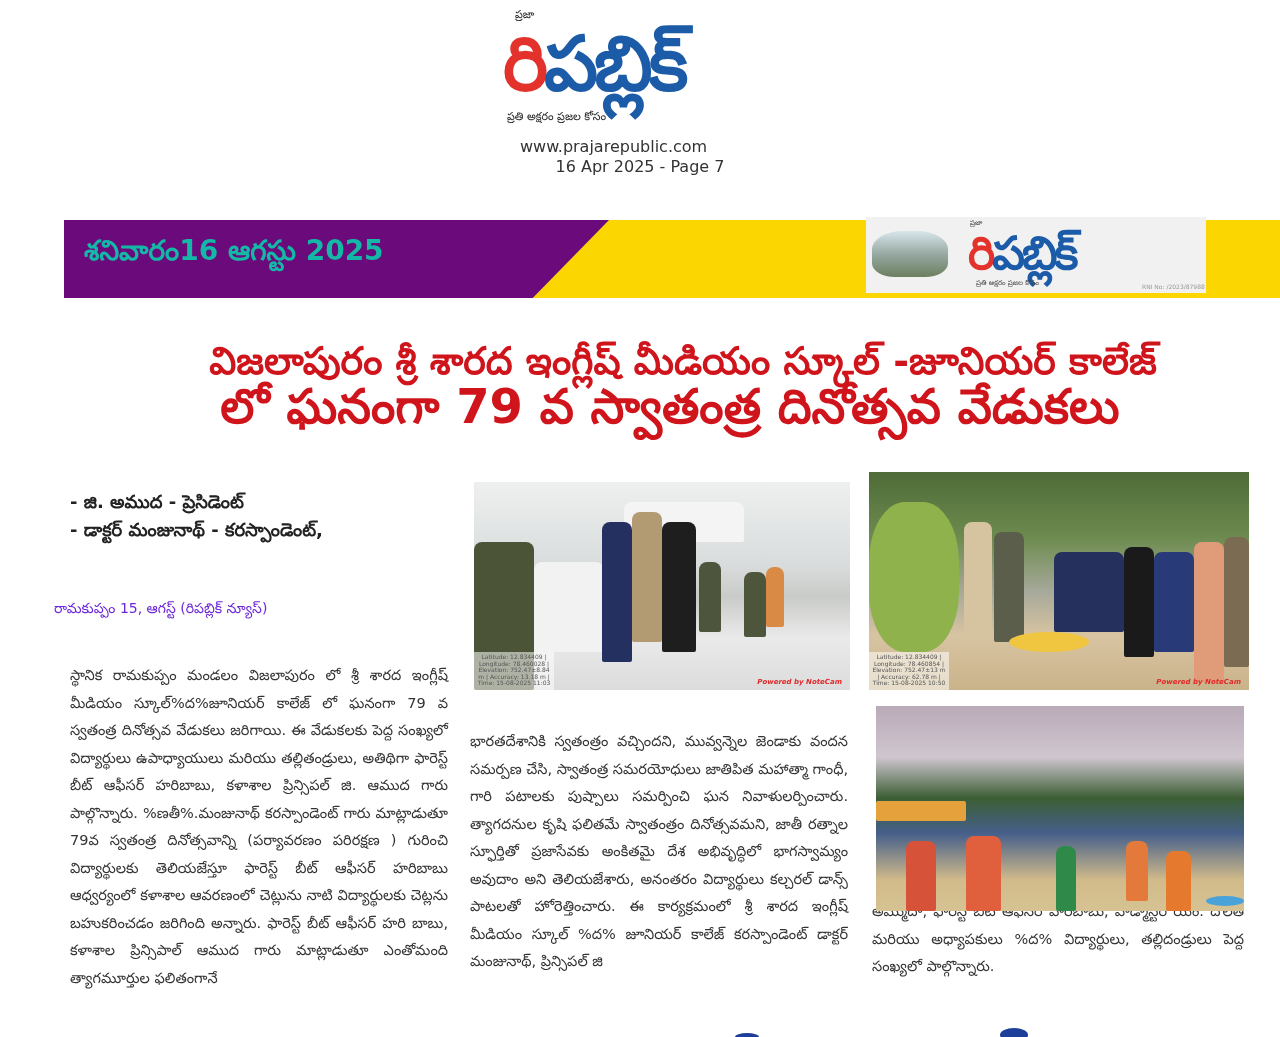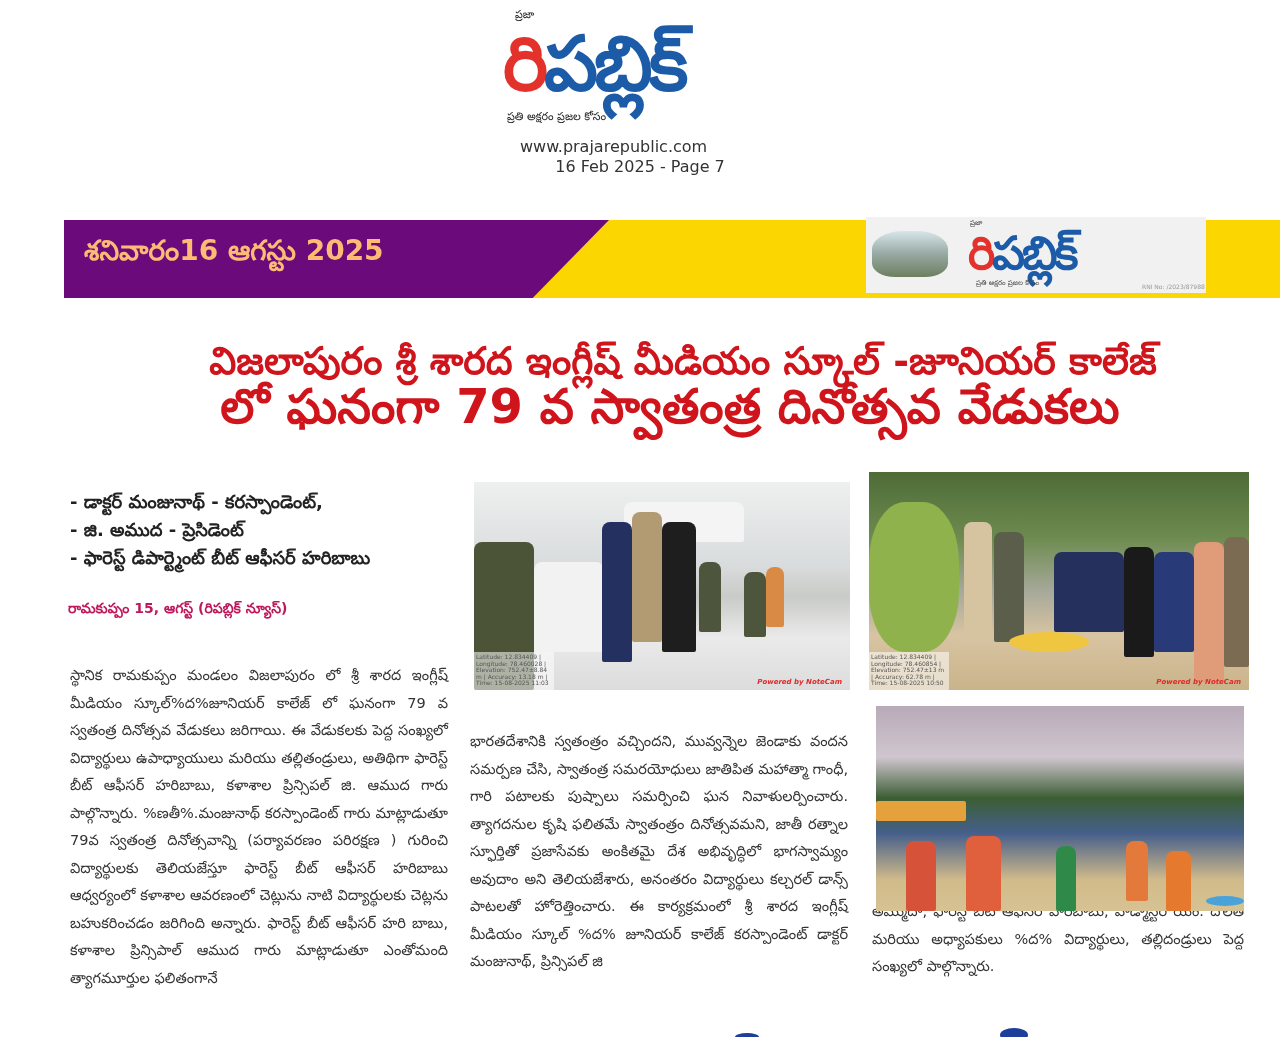--- a/index.html
+++ b/index.html
@@ -16,46 +16,46 @@
     .mh-tag { position:absolute; left:10px; top:106px; font-size:11px; color:#222; }
     .url { position:absolute; left:520px; top:137px; width:240px; text-align:left; font-size:16px; color:#333; }
     .pagedate { position:absolute; left:520px; top:157px; width:240px; text-align:center; font-size:16px; color:#333; }
 
     
     .banner { position:absolute; left:64px; top:220px; width:1216px; height:78px; }
     .banner-purple { position:absolute; left:0; top:0; width:545px; height:78px; background:#6a0a7b;
       clip-path:polygon(0 0, 100% 0, 86% 100%, 0 100%); }
     .banner-yellow { position:absolute; left:468px; top:0; width:748px; height:78px; background:#fcd600;
       clip-path:polygon(10% 0, 100% 0, 100% 100%, 0 100%); }
-    .banner-date { position:absolute; left:20px; top:14px; font-size:28px; font-weight:bold; color:#fdba74; }
+    .banner-date { position:absolute; left:20px; top:14px; font-size:28px; font-weight:bold; color:#14b8a6; }
     .banner-logo-box { position:absolute; left:802px; top:-3px; width:340px; height:76px; background:#f1f1f1; }
     .bl-emblem { position:absolute; left:6px; top:14px; width:76px; height:46px; border-radius:40% 40% 30% 30%;
       background:linear-gradient(180deg,#d8e6ea 0%,#97a9a3 50%,#6c7f5f 100%); }
     .bl-small { position:absolute; left:104px; top:2px; font-size:7px; color:#333; }
     .bl-logo { position:absolute; left:102px; top:8px; font-weight:bold; font-size:46px; line-height:56px; letter-spacing:-3px; }
     .bl-logo .red { color:#e3322b; } .bl-logo .blue { color:#1b5ba8; }
     .bl-tag { position:absolute; left:110px; top:62px; font-size:7px; color:#444; }
     .bl-reg { position:absolute; left:276px; top:66px; font-size:6px; color:#999; }
     .banner-underline { position:absolute; left:802px; top:73px; width:414px; height:3px; background:#fcd600; }
 
     
     .headline1 { position:absolute; left:60px; top:326px; width:1220px; text-align:center; font-size:38px; font-weight:bold; color:#d0141b; white-space:nowrap; }
     .headline2 { position:absolute; left:60px; top:378px; width:1220px; text-align:center; font-size:48px; font-weight:bold; color:#d0141b; white-space:nowrap; }
 
     
     .subheads { position:absolute; left:70px; top:488px; width:390px; }
     .subhead { font-size:18px; font-weight:bold; color:#222; line-height:28px; white-space:nowrap; }
-    .dateline { position:absolute; left:68px; top:600px; font-size:14px; font-weight:bold; color:#be185d; }
+    .dateline { position:absolute; left:54px; top:600px; font-size:14px; font-weight:normal; color:#6d28d9; }
 
     .col { position:absolute; font-size:14.5px; line-height:27.5px; color:#333; text-align:justify;margin-top:38px; }
     .col1 { left:70px; top:624px; width:378px; }
     .col2 { left:470px; top:690px; width:378px; }
     .col3 { left:872px; top:860px; width:372px; }
 
-    .photo { position:absolute; overflow:hidden; }
+    .photo { position:absolute; overflow:hidden;text-align:center; }
     .photo1 { left:474px; top:482px; width:376px; height:208px;
       background:linear-gradient(180deg,#eef0f0 0%,#d9dcdc 40%,#c9cbc8 55%,#eaeaea 75%,#dcdcdc 100%); }
     .photo2 { left:869px; top:472px; width:380px; height:218px;
       background:linear-gradient(180deg,#4e6b38 0%,#6d8b4f 30%,#a7a99a 55%,#d8c4a2 75%,#c9b38a 100%); }
     .photo3 { left:876px; top:706px; width:368px; height:205px;
       background:linear-gradient(180deg,#b9aab8 0%,#cfc6cf 25%,#3c5e34 45%,#455f8a 62%,#d2bb8a 85%,#d6c293 100%); }
     .gps { position:absolute; left:0; bottom:0; width:76px; height:34px; background:rgba(255,255,255,0.55); font-size:6px; line-height:6.6px; color:#555; padding:2px; }
     .powered { position:absolute; right:8px; bottom:4px; font-size:7px; color:#e02a2a; font-style:italic; font-weight:bold; }
     .fig { position:absolute; border-radius:8px 8px 2px 2px; }
 
@@ -65,21 +65,21 @@
 <body>
 
 <div class="masthead">
   <span class="mh-small">ప్రజా</span>
   <div class="mh-logo">
     <span class="red">రి</span><span class="blue">పబ్లిక్</span>
   </div>
   <span class="mh-tag">ప్రతి అక్షరం ప్రజల కోసం</span>
 </div>
 <div class="url">www.prajarepublic.com</div>
-<div class="pagedate">16 Feb 2025 - Page 7</div>
+<div class="pagedate">16 Apr 2025 - Page 7</div>
 
 <div class="banner">
   <div class="banner-yellow"></div>
   <div class="banner-purple">
     <span class="banner-date">శనివారం16  ఆగస్టు 2025</span>
   </div>
   <div class="banner-logo-box">
     <div class="bl-emblem"></div>
     <span class="bl-small">ప్రజా</span>
     <div class="bl-logo">
@@ -88,23 +88,22 @@
     <span class="bl-tag">ప్రతి అక్షరం ప్రజల కోసం</span>
     <span class="bl-reg">RNI No: /2023/87988</span>
   </div>
   <div class="banner-underline"></div>
 </div>
 
 <h1 class="headline1" style="margin:13px">విజలాపురం శ్రీ శారద ఇంగ్లీష్ మీడియం స్కూల్ -జూనియర్ కాలేజ్</h1>
 <h1 class="headline2" style="margin:0">లో ఘనంగా 79 వ స్వాతంత్ర దినోత్సవ వేడుకలు</h1>
 
 <div class="subheads">
+  <div class="subhead">- జి. అముద - ప్రెసిడెంట్</div>
   <div class="subhead">- డాక్టర్ మంజునాథ్ - కరస్పాండెంట్,</div>
-  <div class="subhead">- జి. అముద - ప్రెసిడెంట్</div>
-  <div class="subhead">- ఫారెస్ట్ డిపార్ట్మెంట్ బీట్ ఆఫీసర్ హరిబాబు</div>
 </div>
 <div class="dateline">రామకుప్పం 15, ఆగస్ట్ (రిపబ్లిక్ న్యూస్)</div>
 
 <div class="col col1">స్థానిక రామకుప్పం మండలం విజలాపురం లో శ్రీ శారద ఇంగ్లీష్ మీడియం స్కూల్%ద%జూనియర్ కాలేజ్ లో ఘనంగా 79 వ స్వతంత్ర దినోత్సవ వేడుకలు జరిగాయి. ఈ వేడుకలకు పెద్ద సంఖ్యలో విద్యార్థులు ఉపాధ్యాయులు మరియు తల్లితండ్రులు, అతిథిగా ఫారెస్ట్ బీట్ ఆఫీసర్ హరిబాబు, కళాశాల ప్రిన్సిపల్ జి. ఆముద గారు పాల్గొన్నారు. %ణతీ%.మంజునాథ్ కరస్పాండెంట్ గారు మాట్లాడుతూ 79వ స్వతంత్ర దినోత్సవాన్ని (పర్యావరణం పరిరక్షణ ) గురించి విద్యార్థులకు తెలియజేస్తూ ఫారెస్ట్ బీట్ ఆఫీసర్ హరిబాబు ఆధ్వర్యంలో కళాశాల ఆవరణంలో చెట్లును నాటి విద్యార్థులకు చెట్లను బహుకరించడం జరిగింది అన్నారు. ఫారెస్ట్ బీట్ ఆఫీసర్ హరి బాబు, కళాశాల ప్రిన్సిపాల్ ఆముద గారు మాట్లాడుతూ ఎంతోమంది త్యాగమూర్తుల ఫలితంగానే</div>
 <div class="col col2">భారతదేశానికి స్వతంత్రం వచ్చిందని, మువ్వన్నెల జెండాకు వందన సమర్పణ చేసి, స్వాతంత్ర సమరయోధులు జాతిపిత మహాత్మా గాంధీ, గారి పటాలకు పుష్పాలు సమర్పించి ఘన నివాళులర్పించారు. త్యాగదనుల కృషి ఫలితమే స్వాతంత్రం దినోత్సవమని, జాతీ రత్నాల స్ఫూర్తితో ప్రజాసేవకు అంకితమై దేశ అభివృద్ధిలో భాగస్వామ్యం అవుదాం అని తెలియజేశారు, అనంతరం విద్యార్థులు కల్చరల్ డాన్స్ పాటలతో హోరెత్తించారు. ఈ కార్యక్రమంలో శ్రీ శారద ఇంగ్లీష్ మీడియం స్కూల్ %ద% జూనియర్ కాలేజ్ కరస్పాండెంట్ డాక్టర్ మంజునాథ్, ప్రిన్సిపల్ జి</div>
 <div class="col col3">అమ్ముదా, ఫారెస్ట్ బీట్ ఆఫీసర్ హరిబాబు, హెడ్మాస్టర్ యం. దౌలత్ మరియు అధ్యాపకులు %ద% విద్యార్థులు, తల్లిదండ్రులు పెద్ద సంఖ్యలో పాల్గొన్నారు.</div>
 
 <div class="photo photo1">
   <div class="fig" style="left:150px;top:20px;width:120px;height:40px;background:#f4f4f4;"></div>
   <div class="fig" style="left:0;top:60px;width:60px;height:148px;background:#4b5437;"></div>

